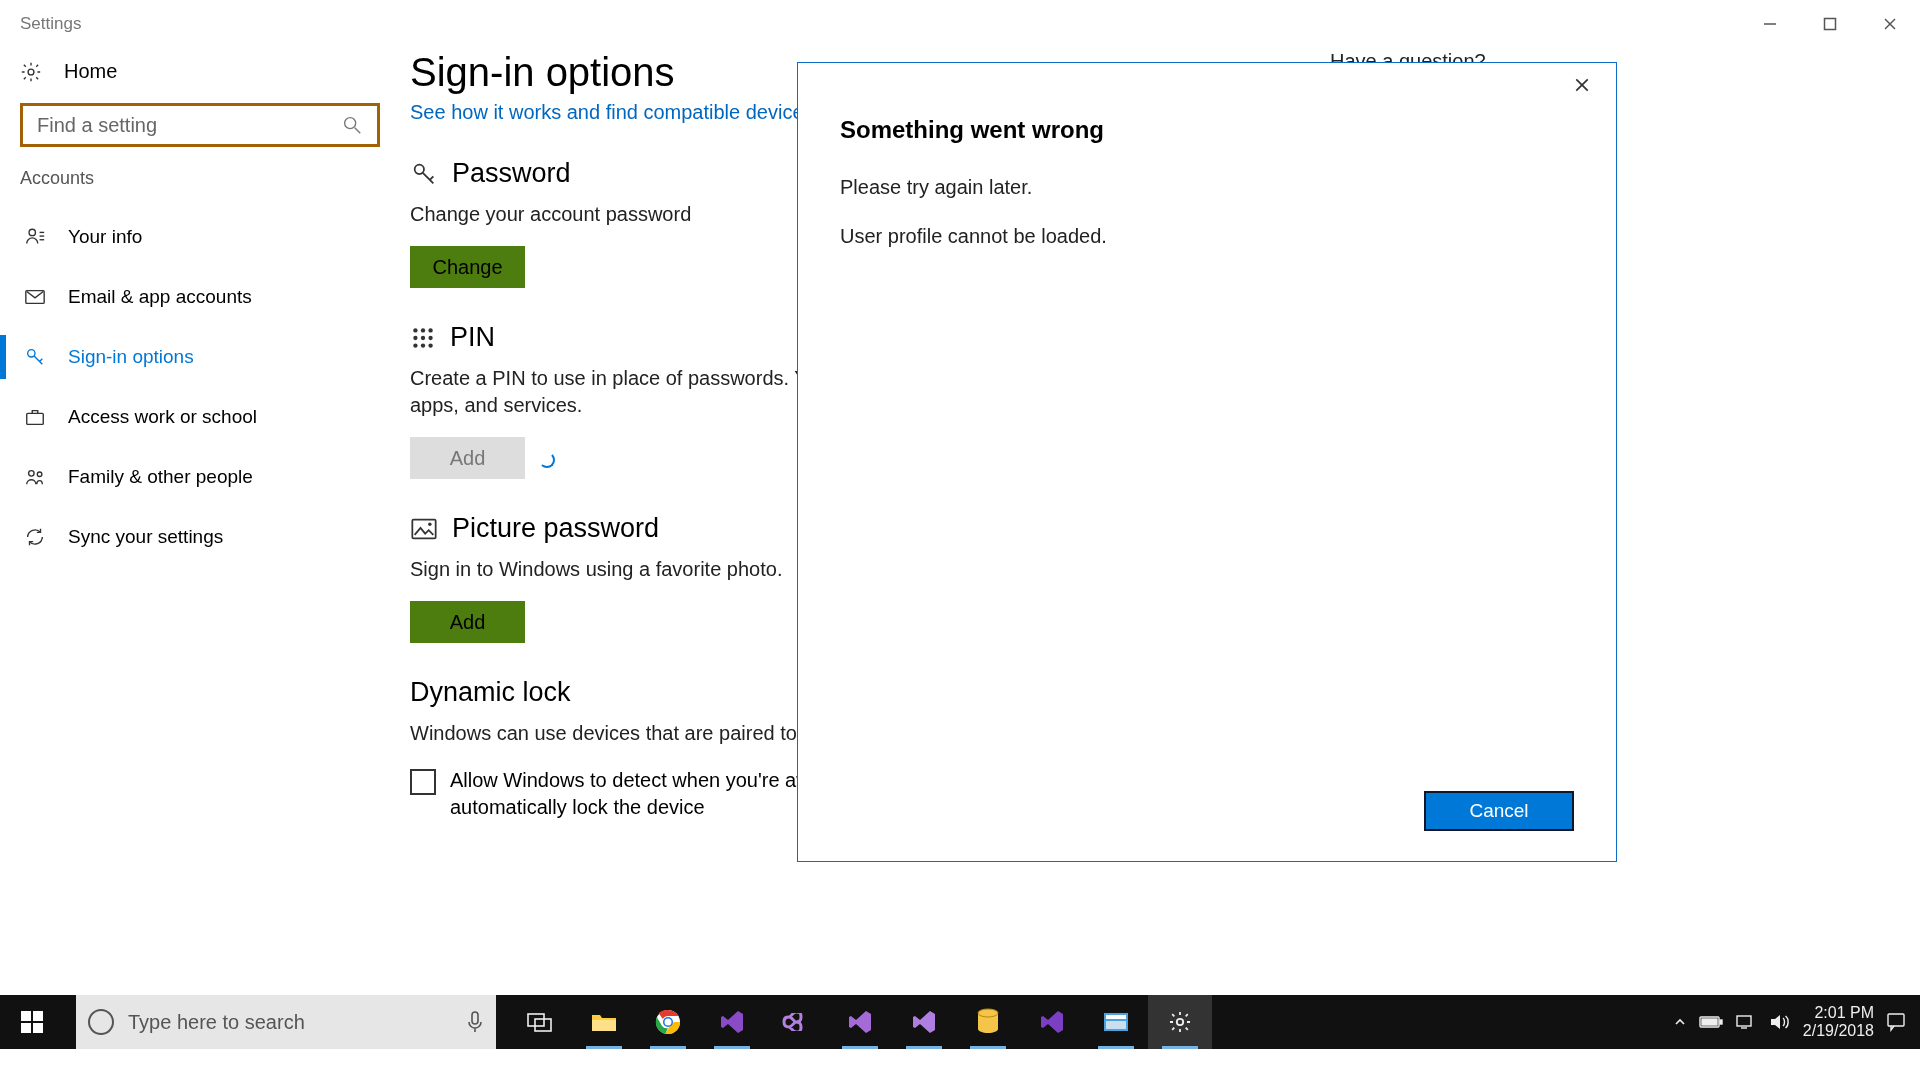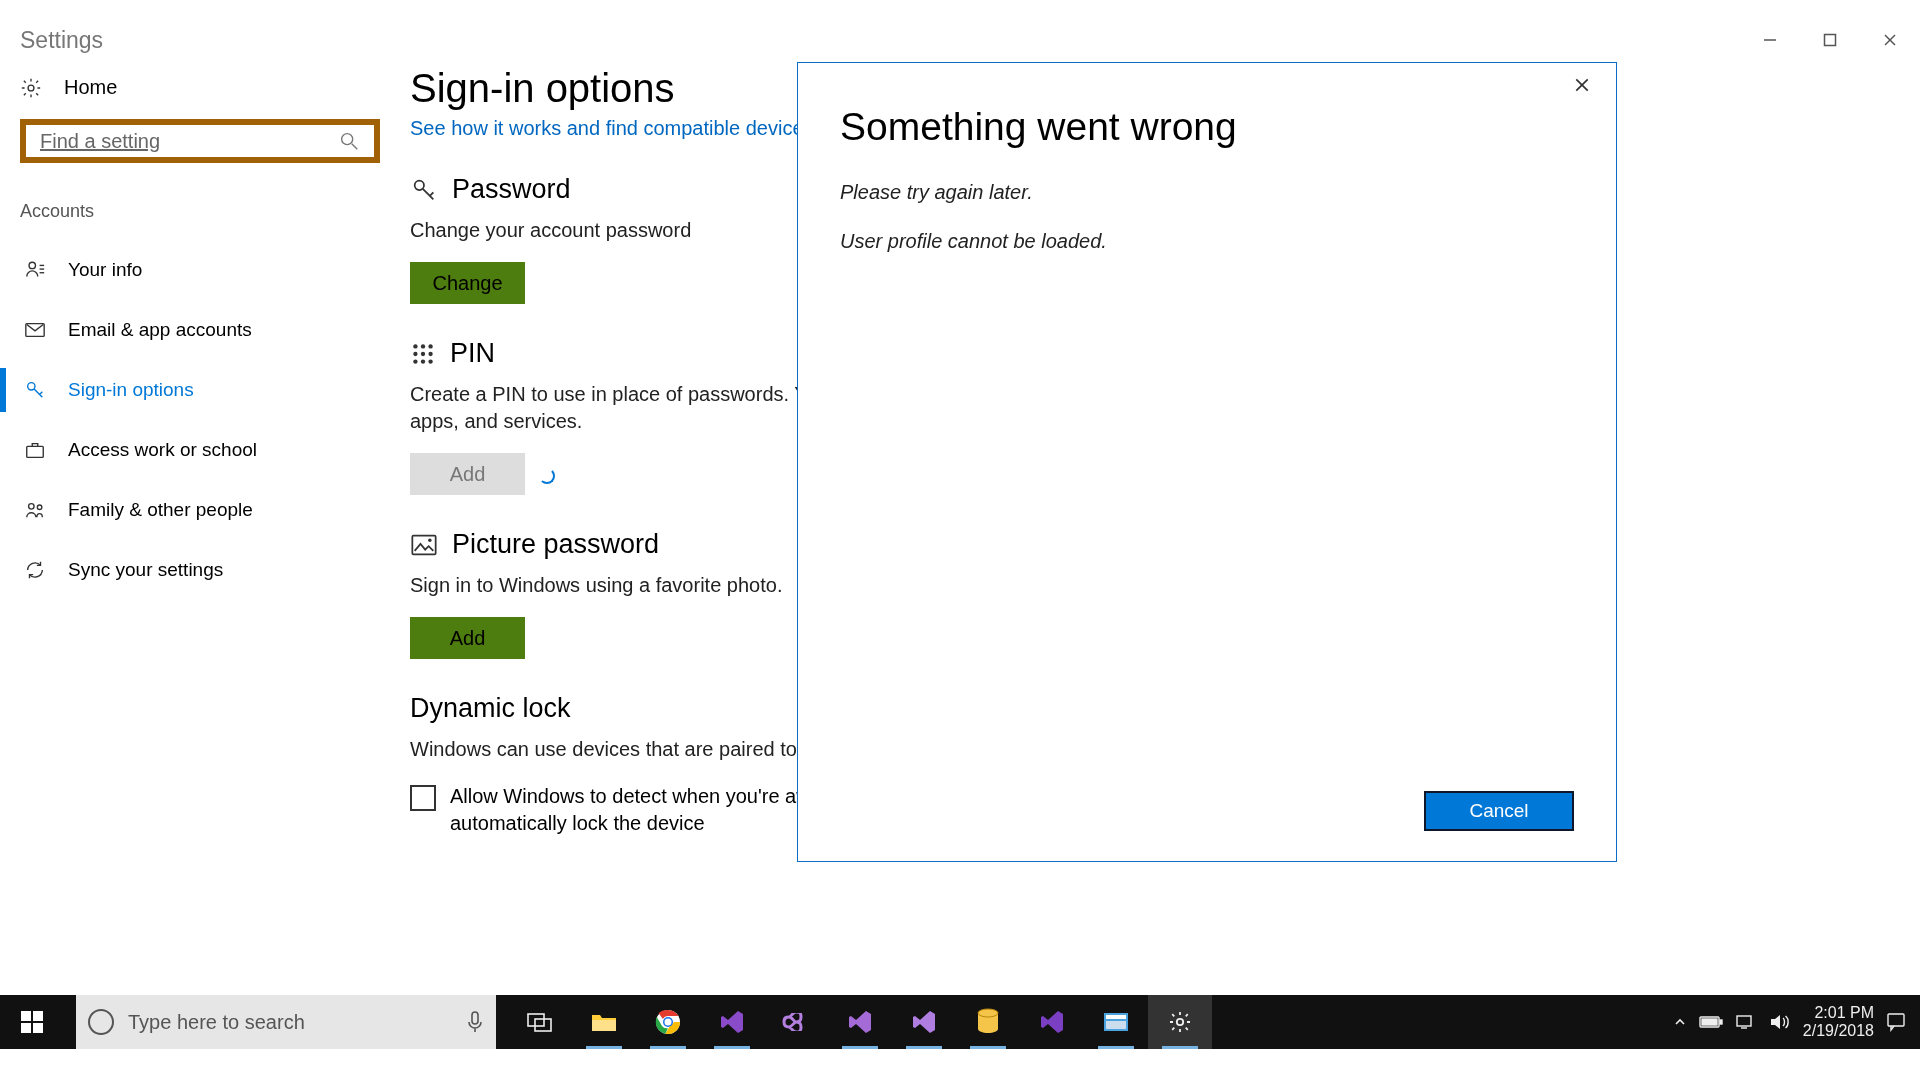--- a/index.html
+++ b/index.html
@@ -1,33 +1,33 @@
 <!DOCTYPE html>
 <html><head>
 <meta charset="utf-8">
 <style>
 * { margin:0; padding:0; box-sizing:border-box; font-family:"Segoe UI", Arial, sans-serif; }
 body { width:1920px; height:1080px; overflow:hidden; background:#fff; color:#000; position:relative; }
 
 
-.title-bar { height:40px; display:flex; align-items:center; justify-content:space-between; padding:8px 0 0 20px; font-size:23px; color:#777;margin-top:16px; }
+.title-bar { height:40px; display:flex; align-items:center; justify-content:space-between; padding:8px 0 0 20px; font-size:17px; color:#777; }
 .title-bar .window-controls { display:flex; }
 .title-bar .window-controls .wc { width:60px; height:40px; display:flex; align-items:center; justify-content:center; color:#555; }
 
 
 .settings-body { display:flex; height:calc(1080px - 40px - 54px); }
 .sidebar { width:400px; padding:20px 20px 0 20px; }
 .content { flex:1; padding:10px 60px 0 10px; display:flex; }
 .main-col { flex:0 0 900px; }
 .right-col { padding-left:20px; }
 
 
 .home-row { display:flex; align-items:center; gap:20px; margin-bottom:20px; font-size:20px; }
 .home-row .ico { width:24px; text-align:center; }
-.search-box { width:360px; height:44px; border:6px solid #a16207; display:flex; align-items:center; padding:0 14px; font-size:20px; color:#666; justify-content:space-between; margin-bottom:38px;text-decoration:underline; }
+.search-box { width:360px; height:44px; border:3px solid #a16207; display:flex; align-items:center; padding:0 14px; font-size:20px; color:#666; justify-content:space-between; margin-bottom:21px; }
 .sidebar-header { font-size:18px; color:#555; margin-bottom:18px; }
 .nav-item { display:flex; align-items:center; gap:20px; height:60px; padding-left:4px; font-size:19px; cursor:default; position:relative; }
 .nav-item .ico { width:24px; text-align:center; color:#222; }
 .nav-item.active { color:#0078d7; }
 .nav-item.active .ico { color:#0078d7; }
 .nav-item.active::before { content:""; position:absolute; left:-20px; top:8px; bottom:8px; width:6px; background:#0078d7; }
 
 
 .page-title { font-size:40px; font-weight:400; margin-bottom:6px; }
 .link-text { color:#0067c0; font-size:20px; }
@@ -42,22 +42,22 @@
 .checkbox-row { display:flex; gap:14px; margin-top:20px; font-size:20px; align-items:flex-start; max-width:570px; line-height:1.35; }
 .checkbox { width:26px; height:26px; border:2px solid #333; flex-shrink:0; margin-top:2px; }
 
 
 .right-block { margin-bottom:34px; }
 .right-head { font-size:20px; font-weight:400; color:#222; margin-bottom:8px; }
 
 
 .dialog { position:absolute; left:797px; top:62px; width:820px; height:800px; background:#fff; border:1px solid #0b6ec6; z-index:50; padding:42px 42px 30px 42px; display:flex; flex-direction:column; }
 .dialog-close { position:absolute; right:18px; top:14px; font-size:20px; color:#333; width:24px; text-align:center; }
-.dialog-title { font-size:39px; font-weight:400; margin-bottom:32px; }
-.dialog-line { font-size:20px; margin-bottom:26px; color:#222;font-style:italic; }
+.dialog-title { font-size:24px; font-weight:700; margin-bottom:32px;margin-top:11px; }
+.dialog-line { font-size:20px; margin-bottom:26px; color:#222; }
 .dialog-link { color:#0067c0; font-size:20px; }
 .dialog-footer { margin-top:auto; display:flex; justify-content:flex-end; }
 .cancel-btn { width:150px; height:40px; background:#0078d7; color:#fff; border:2px solid #0f172a; font-size:19px; display:flex; align-items:center; justify-content:center; }
 
 
 .taskbar { position:absolute; left:0; bottom:31px; width:1920px; height:54px; background:#111; display:flex; align-items:center; color:#fff;gap:12px; }
 .start-btn { width:64px; height:54px; display:flex; align-items:center; justify-content:center; }
 .start-grid { display:grid; grid-template-columns:1fr 1fr; grid-template-rows:1fr 1fr; gap:2px; width:22px; height:22px; }
 .start-grid span { background:#fff; }
 .cortana { width:420px; height:54px; background:#e6e6e6; color:#555; display:flex; align-items:center; padding:0 12px; gap:14px; font-size:20px; }

